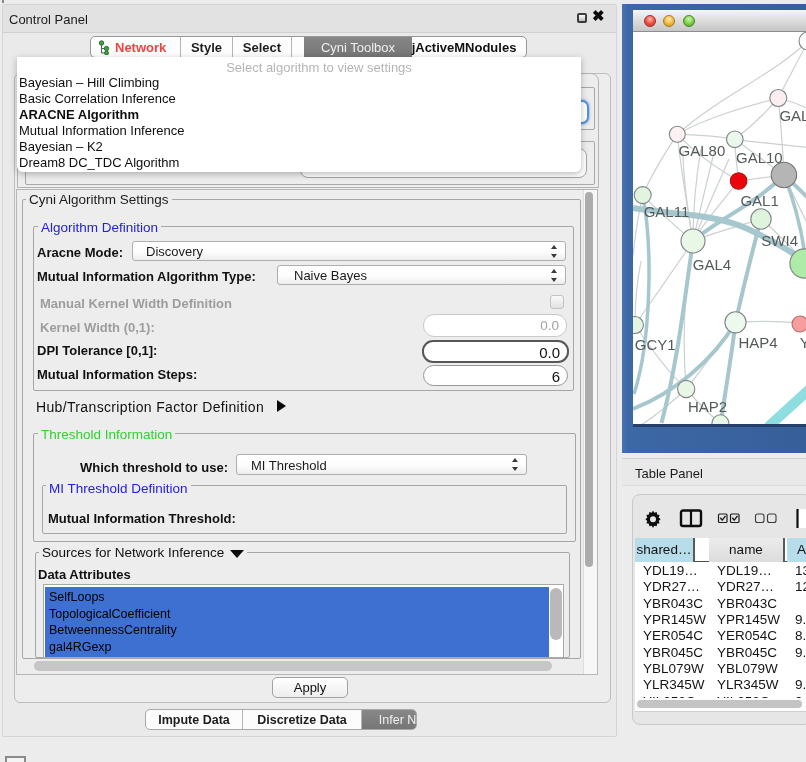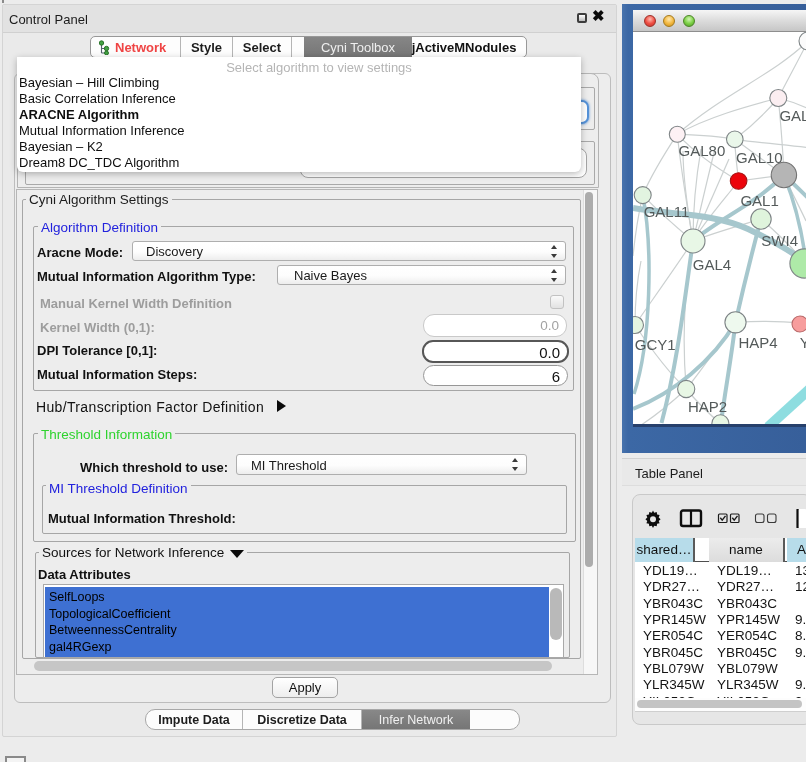--- a/index.html
+++ b/index.html
@@ -116,23 +116,23 @@
     <div style="position:absolute;left:1px;top:2px;width:504px;height:70px;background:#3e70d2;color:#000000;font-size:12.5px;">
       <div style="position:absolute;left:4px;top:3px;">SelfLoops</div>
       <div style="position:absolute;left:4px;top:19.5px;">TopologicalCoefficient</div>
       <div style="position:absolute;left:4px;top:36px;">BetweennessCentrality</div>
       <div style="position:absolute;left:4px;top:52.5px;">gal4RGexp</div>
     </div>
     <div style="position:absolute;left:506px;top:3px;width:12px;height:52px;background:#b9b9b9;border-radius:6px;"></div>
   </div>
   <div class="abs" style="left:34px;top:661px;width:518px;height:10px;background:#c6c6c6;border-radius:5px;"></div>
 
-  <div class="abs" style="left:272px;top:677px;width:66px;height:21px;background:linear-gradient(180deg,#ffffff,#ededed);border:1px solid #a3a3a3;border-radius:5px;box-sizing:border-box;text-align:center;font-size:13px;color:#111;padding-top:2px;">Apply</div>
-
-  <div class="abs" style="left:145px;top:709px;width:375px;height:21px;border:1px solid #a8a8a8;border-radius:10px;background:#fcfcfc;box-sizing:border-box;overflow:hidden;">
+  <div class="abs" style="left:272px;top:677px;width:76px;height:21px;background:linear-gradient(180deg,#ffffff,#ededed);border:1px solid #a3a3a3;border-radius:5px;box-sizing:border-box;text-align:center;font-size:13px;color:#111;padding-top:2px;">Apply</div>
+
+  <div class="abs" style="left:145px;top:709px;width:272px;height:21px;border:1px solid #a8a8a8;border-radius:5px;background:#fcfcfc;box-sizing:border-box;overflow:hidden;">
     <div style="position:absolute;left:0;top:0;width:97px;height:21px;border-right:1px solid #b5b5b5;box-sizing:border-box;text-align:center;font-size:12.5px;font-weight:bold;color:#1d1d1d;padding-top:3px;">Impute Data</div>
     <div style="position:absolute;left:97px;top:0;width:119px;height:21px;border-right:1px solid #b5b5b5;box-sizing:border-box;text-align:center;font-size:12.5px;font-weight:bold;color:#1d1d1d;padding-top:3px;">Discretize Data</div>
     <div style="position:absolute;left:216px;top:0;width:108px;height:21px;background:linear-gradient(180deg,#888888,#747474);box-sizing:border-box;text-align:center;font-size:12.5px;color:#f0f0f0;padding-top:3px;">Infer Network</div>
   </div>
 
   <div class="abs" style="left:17px;top:57px;width:564px;height:115px;background:#ffffff;border-radius:0 0 6px 6px;box-shadow:0 2px 7px rgba(0,0,0,0.28);">
     <div style="position:absolute;left:0;top:3px;width:100%;text-align:center;font-size:13px;color:#b5b5b5;margin-left:20px;">Select algorithm to view settings</div>
     <div style="position:absolute;left:2px;top:17.5px;font-size:13px;color:#0e0e0e;line-height:16.1px;white-space:nowrap;">
       Bayesian – Hill Climbing<br>
       Basic Correlation Inference<br>

